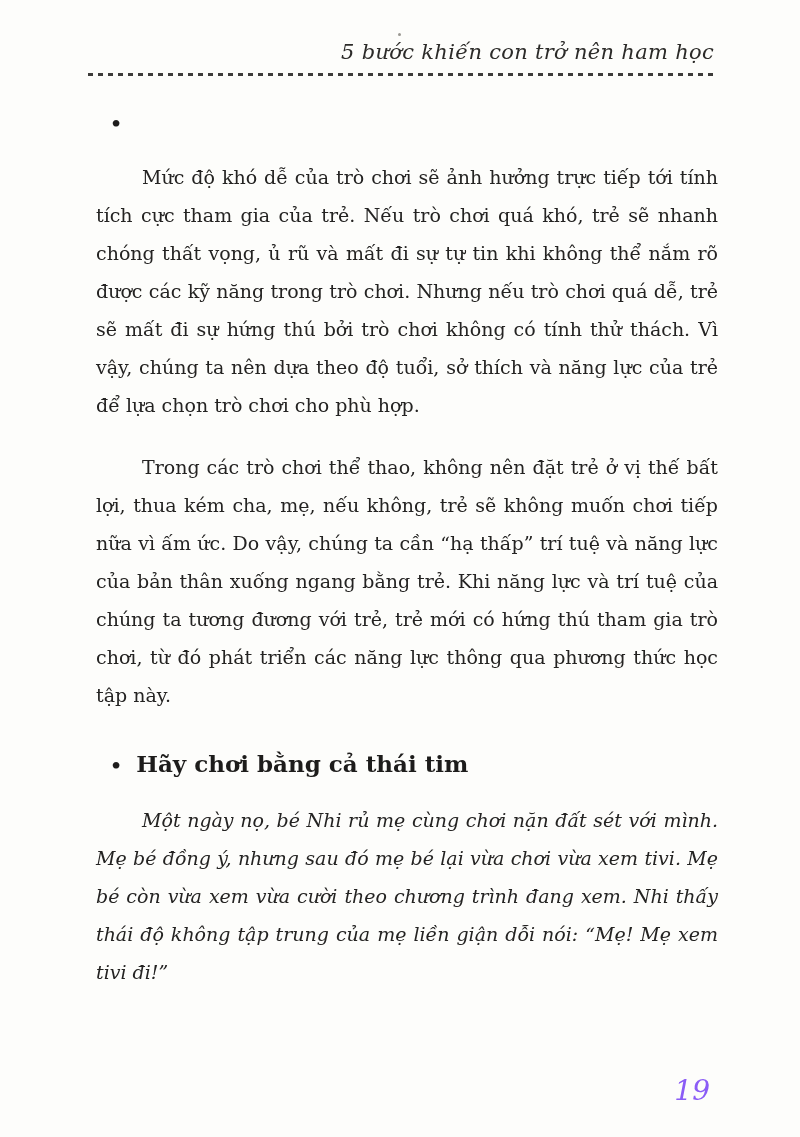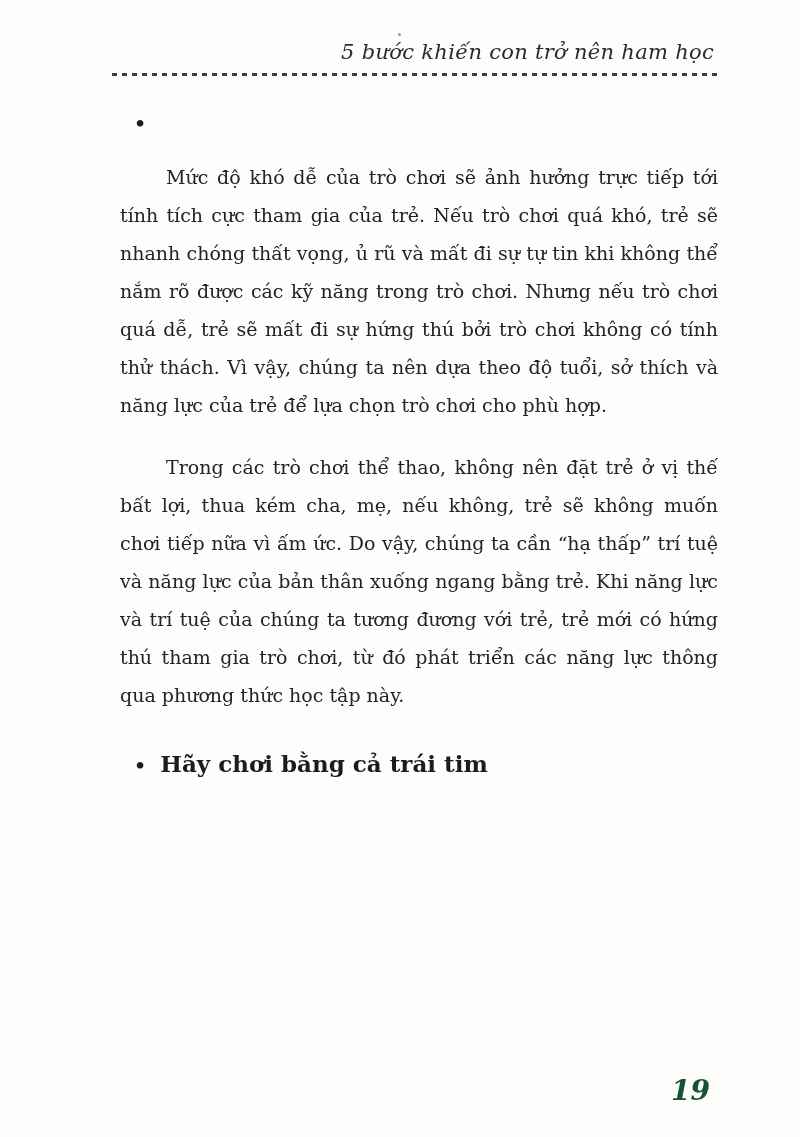--- a/index.html
+++ b/index.html
@@ -13,21 +13,21 @@
       font-family: "DejaVu Serif", "Liberation Serif", serif;
       color: #222120;
       position: relative;
       overflow: hidden;
     }
     .page {
       position: relative;
       width: 100%;
       height: 100%;
       box-sizing: border-box;
-      padding: 40px 82px 0 120px;
+      padding: 40px 82px 0 96px;
     }
     .running-header {
       text-align: right;
       font-style: italic;
       font-size: 21px;
       color: #2c2b29;
       letter-spacing: 0.3px;
       padding-right: 4px;
     }
     .header-rule {
@@ -63,22 +63,21 @@
     }
     .body-paragraph.story {
       font-style: italic;
     }
     .page-number {
       position: absolute;
       right: 90px;
       bottom: 30px;
       font-size: 28px;
       font-style: italic;
-      color: #14532d;
-      font-weight: bold;
+      color: #8b5cf6;
     }
     .scan-dot {
       position: absolute;
       top: 33px;
       left: 398px;
       width: 3px;
       height: 3px;
       border-radius: 50%;
       background: #9a9892;
     }
@@ -97,19 +96,20 @@
   <div class="section-heading">
     <span class="bullet">•</span>
   </div>
 
   <p class="body-paragraph">Mức độ khó dễ của trò chơi sẽ ảnh hưởng trực tiếp tới tính tích cực tham gia của trẻ. Nếu trò chơi quá khó, trẻ sẽ nhanh chóng thất vọng, ủ rũ và mất đi sự tự tin khi không thể nắm rõ được các kỹ năng trong trò chơi. Nhưng nếu trò chơi quá dễ, trẻ sẽ mất đi sự hứng thú bởi trò chơi không có tính thử thách. Vì vậy, chúng ta nên dựa theo độ tuổi, sở thích và năng lực của trẻ để lựa chọn trò chơi cho phù hợp.</p>
 
   <p class="body-paragraph">Trong các trò chơi thể thao, không nên đặt trẻ ở vị thế bất lợi, thua kém cha, mẹ, nếu không, trẻ sẽ không muốn chơi tiếp nữa vì ấm ức. Do vậy, chúng ta cần “hạ thấp” trí tuệ và năng lực của bản thân xuống ngang bằng trẻ. Khi năng lực và trí tuệ của chúng ta tương đương với trẻ, trẻ mới có hứng thú tham gia trò chơi, từ đó phát triển các năng lực thông qua phương thức học tập này.</p>
 
   <div class="section-heading">
     <span class="bullet">•</span>
-    <span>Hãy chơi bằng cả trái tim</span>
+    <span>Hãy chơi bằng cả thái tim</span>
   </div>
 
+  <p class="body-paragraph story">Một ngày nọ, bé Nhi rủ mẹ cùng chơi nặn đất sét với mình. Mẹ bé đồng ý, nhưng sau đó mẹ bé lại vừa chơi vừa xem tivi. Mẹ bé còn vừa xem vừa cười theo chương trình đang xem. Nhi thấy thái độ không tập trung của mẹ liền giận dỗi nói: “Mẹ! Mẹ xem tivi đi!”</p>
 
   <div class="page-number">19</div>
 
 </div>
 
 </body></html>

